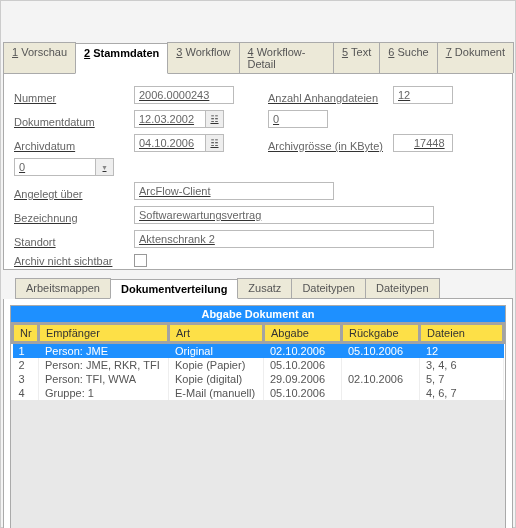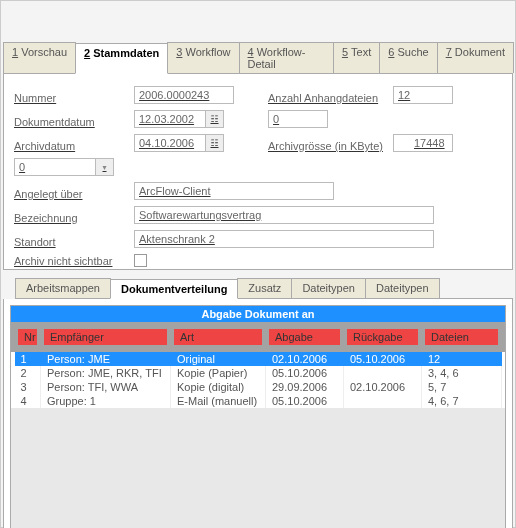--- a/index.html
+++ b/index.html
@@ -77,21 +77,21 @@
   .col2 { flex: 1; }
   .chk { width:13px;height:13px;border:1px solid #999;background:#fff;display:inline-block; }
   
   .subtabbar { display:flex; margin-top: 8px; border-bottom:1px solid #aaa;margin-left:12px; }
   .subtab { border:1px solid #aaa;border-bottom:none;padding:3px 10px;font-size:11px;background:#ece9d8;margin-right:-1px;cursor:pointer;color:#555; }
   .subtab.active { background:#fff;font-weight:bold;color:#000;position:relative;top:1px;border-bottom:1px solid #fff; }
   .subpanel { background:#fff;border:1px solid #aaa;border-top:none;padding:6px; height:253px; position:relative;}
   .table-wrap { border:1px solid #aaa; }
   .table-title { background:#1e90ff;color:#fff;text-align:center;font-weight:bold;padding:2px 0;font-size:11px; }
   table { border-collapse:collapse;width:100%;table-layout:fixed; }
-  th { background:#ef4444;border:7px solid #a3a3a3;text-align:left;padding:2px 6px;font-weight:normal;font-size:11px;color:#333; }
+  th { background:#fde047;border:3px solid #a3a3a3;text-align:left;padding:2px 6px;font-weight:normal;font-size:11px;color:#333; }
   td { padding:1px 6px;font-size:11px;border-right:1px solid #eee;color:#555;white-space:nowrap;overflow:hidden; }
   tr.sel td { background:#1e90ff;color:#fff;border-right:1px solid #1e90ff; }
   .tbody-area { height:150px;background:#e8e8e8; }
   .scrollbar { height:16px;background:#e8e8e8;border-top:1px solid #ccc;display:flex;align-items:center; }
   .scrollbar .arrow { width:16px;height:14px;border:1px solid #bbb;background:#f0f0f0;display:flex;align-items:center;justify-content:center;font-size:8px;color:#666; }
   .scrollbar .track { flex:1;height:14px;position:relative;background:#e8e8e8; }
   .scrollbar .thumb { position:absolute;left:0;width:40%;height:12px;top:1px;background:#ddd;border:1px solid #bbb; }
   .scrollbar .grip { position:absolute;left:50%;top:50%;transform:translate(-50%,-50%);font-size:8px;color:#888; }
   .btnrow { display:flex;justify-content:space-between;margin-top:8px;gap:30px; }
   .btn { flex:0 0 120px;border:1px solid #bbb;background:#f2f2f2;height:22px;display:flex;align-items:center;justify-content:center;font-size:11px;color:#555;cursor:pointer; }

